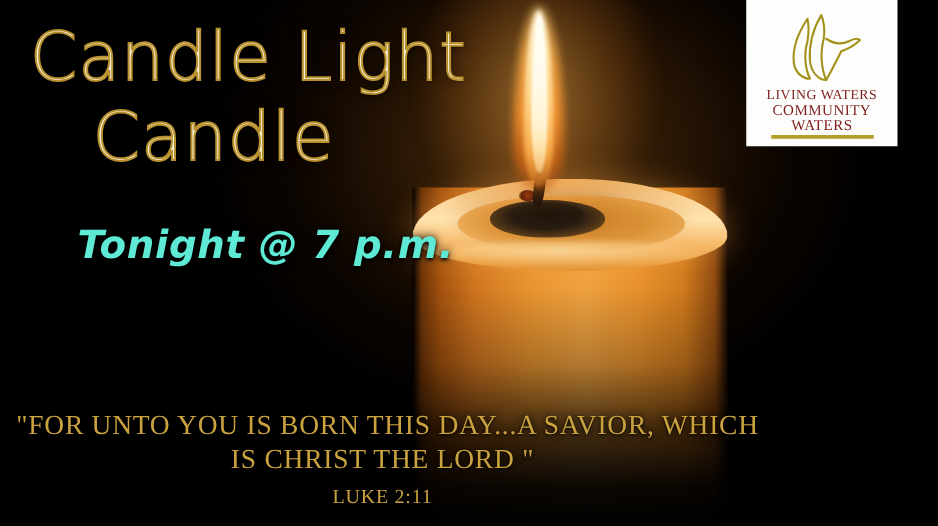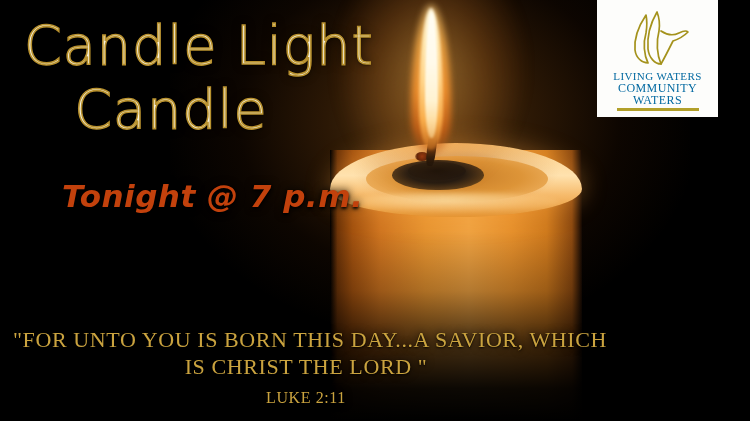--- a/index.html
+++ b/index.html
@@ -245,21 +245,21 @@
   .subheadline {
     position: absolute;
     left: 62px;
     top: 178px;
     z-index: 6;
     font-family: "DejaVu Sans", sans-serif;
     font-weight: bold;
     font-style: italic;
     font-size: 31px;
     letter-spacing: 0.5px;
-    color: #c2410c;
+    color: #5eead4;
     text-shadow: 0 0 8px rgba(0,0,0,0.95), 0 2px 3px rgba(0,0,0,0.9);
     white-space: nowrap;
   }
 
   
   .scripture {
     position: absolute;
     left: 0;
     top: 326px;
     width: 612px;
@@ -297,21 +297,21 @@
   .logo-dove {
     margin-top: 9px;
     width: 64px;
     height: 58px;
     display: block;
   }
   .logo-text {
     text-align: center;
     font-family: "Liberation Serif", serif;
     font-variant: small-caps;
-    color: #0369a1;
+    color: #7f1d1d;
     letter-spacing: 0.4px;
     line-height: 12px;
     margin-top: 3px;
   }
   .logo-text .l1 { display: block; font-size: 11px; }
   .logo-text .l2 { display: block; font-size: 12px; }
   .logo-underline {
     margin-top: 2px;
     width: 82px;
     height: 2.5px;

